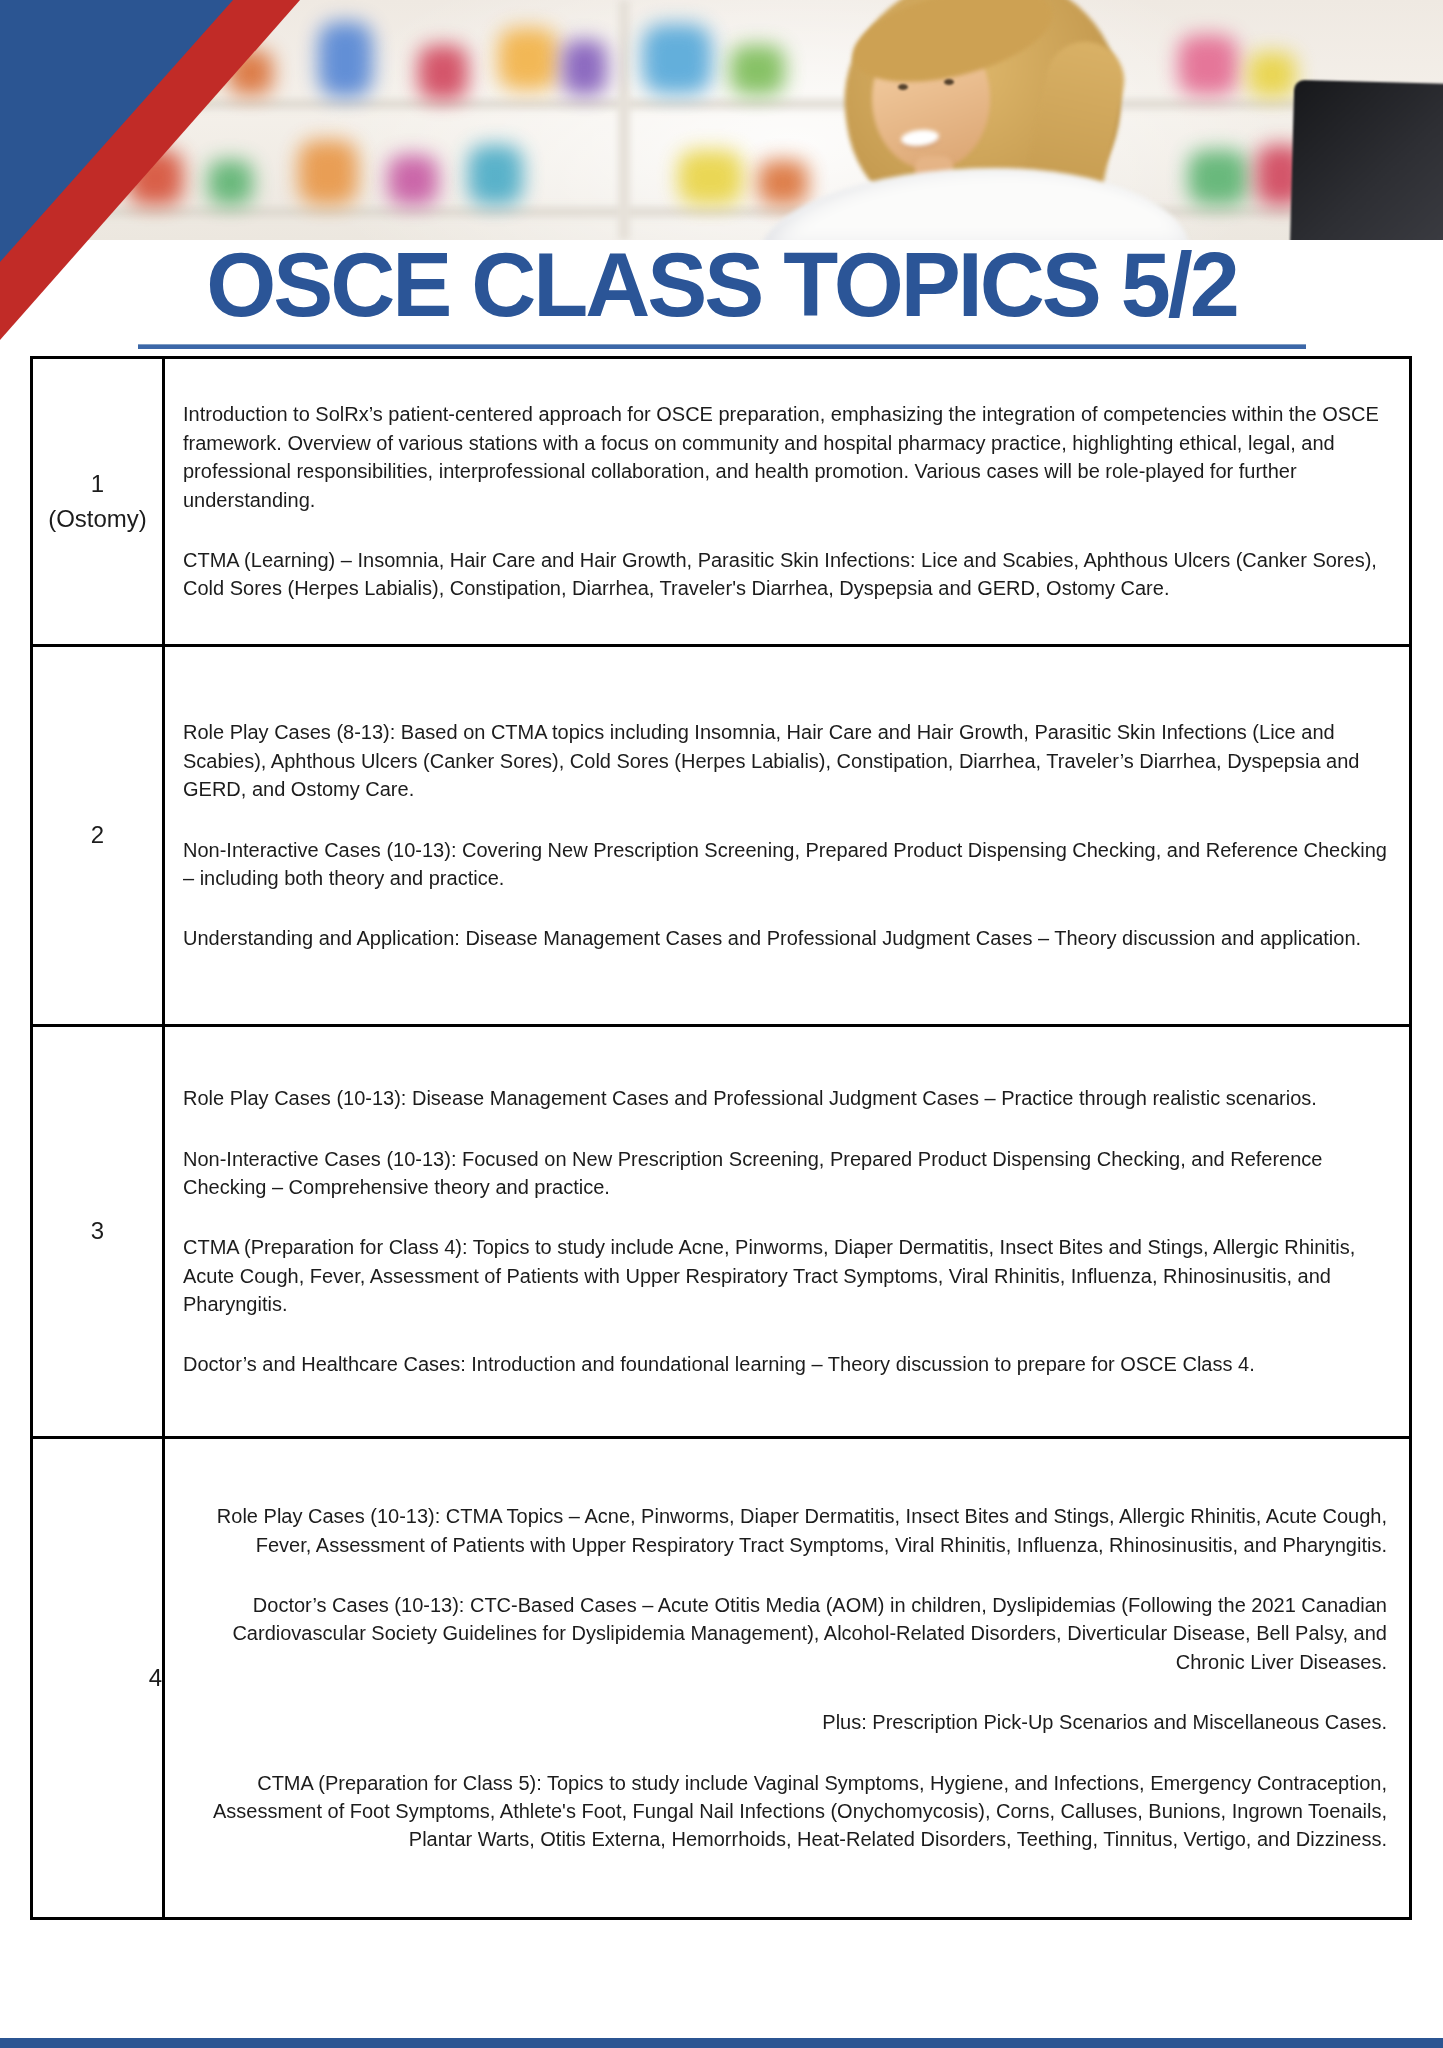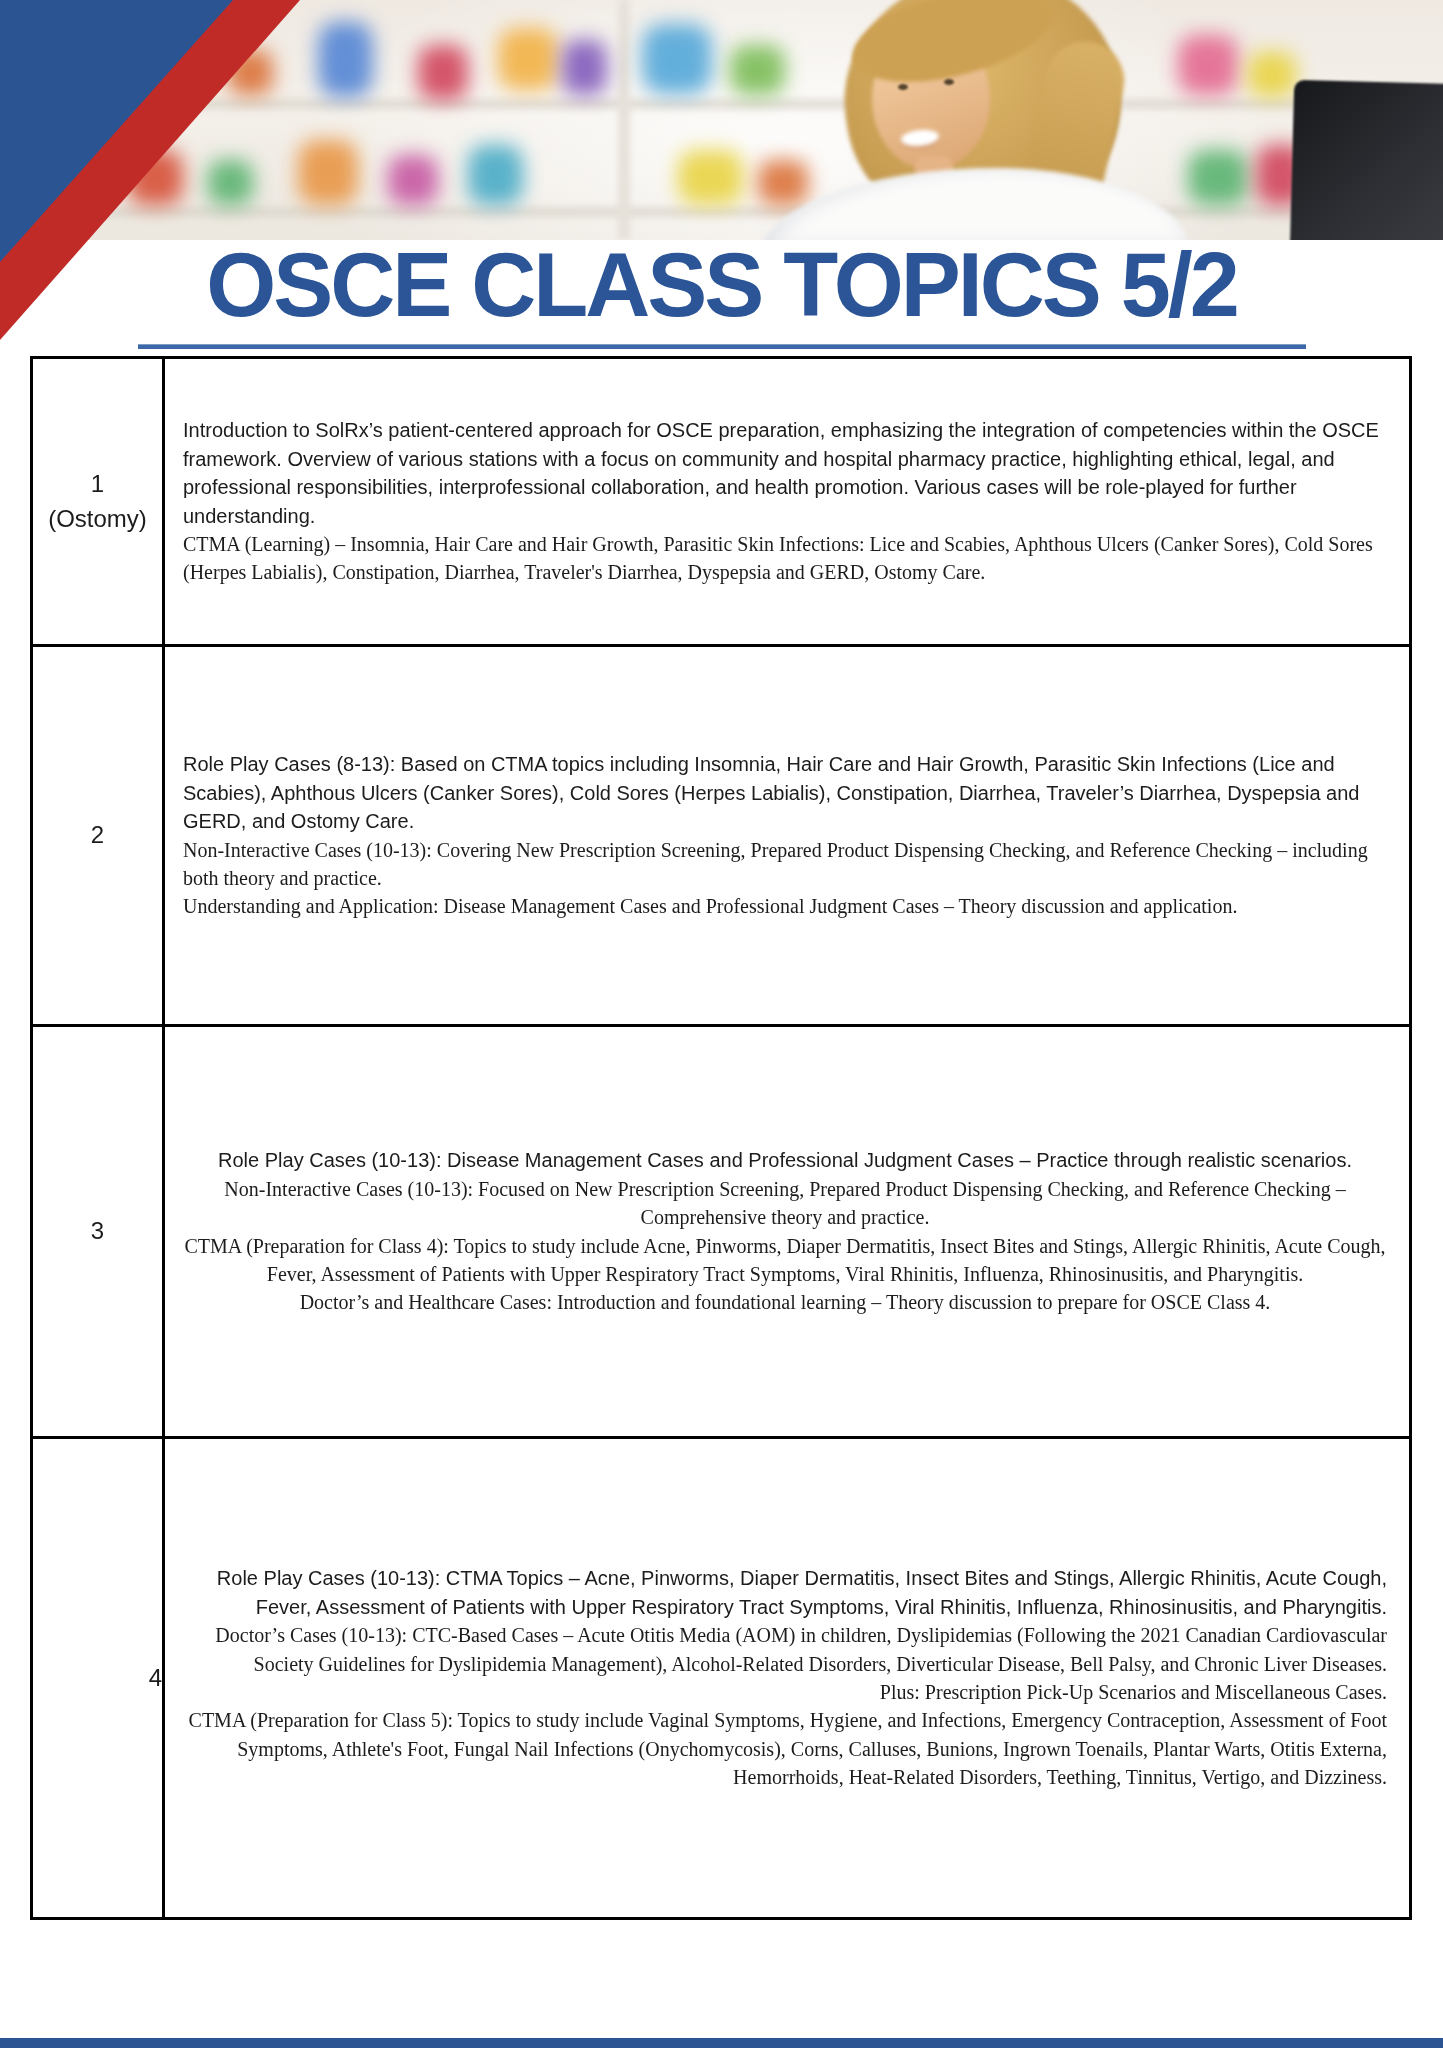--- a/index.html
+++ b/index.html
@@ -71,24 +71,24 @@
     color:var(--ink);
   }
   table.topics td{
     border:3px solid #000;
     vertical-align:middle;
   }
   col.c-label{width:132px;}
   td.label-cell{text-align:center;font-size:24px;line-height:1.45;}
   td.label-cell span{display:block;}
   td.body-cell{padding:10px 22px 10px 18px;font-size:20px;line-height:1.42;}
-  td.body-cell p + p{font-family:Liberation Serif, serif;}
+  td.body-cell p + p{margin-top:32px;}
   tr.r1 td{height:288px;}
   tr.r2 td{height:380px;}
-  tr.r3 td{height:412px;text-align:center;}
+  tr.r3 td{height:412px;}
   tr.r4 td{height:481px;text-align:right;}
   
   .bottom-bar{
     position:absolute;left:0;bottom:0;width:100%;height:10px;
     background:var(--brand-blue);
   }
 </style>
 </head>
 <body>
 

